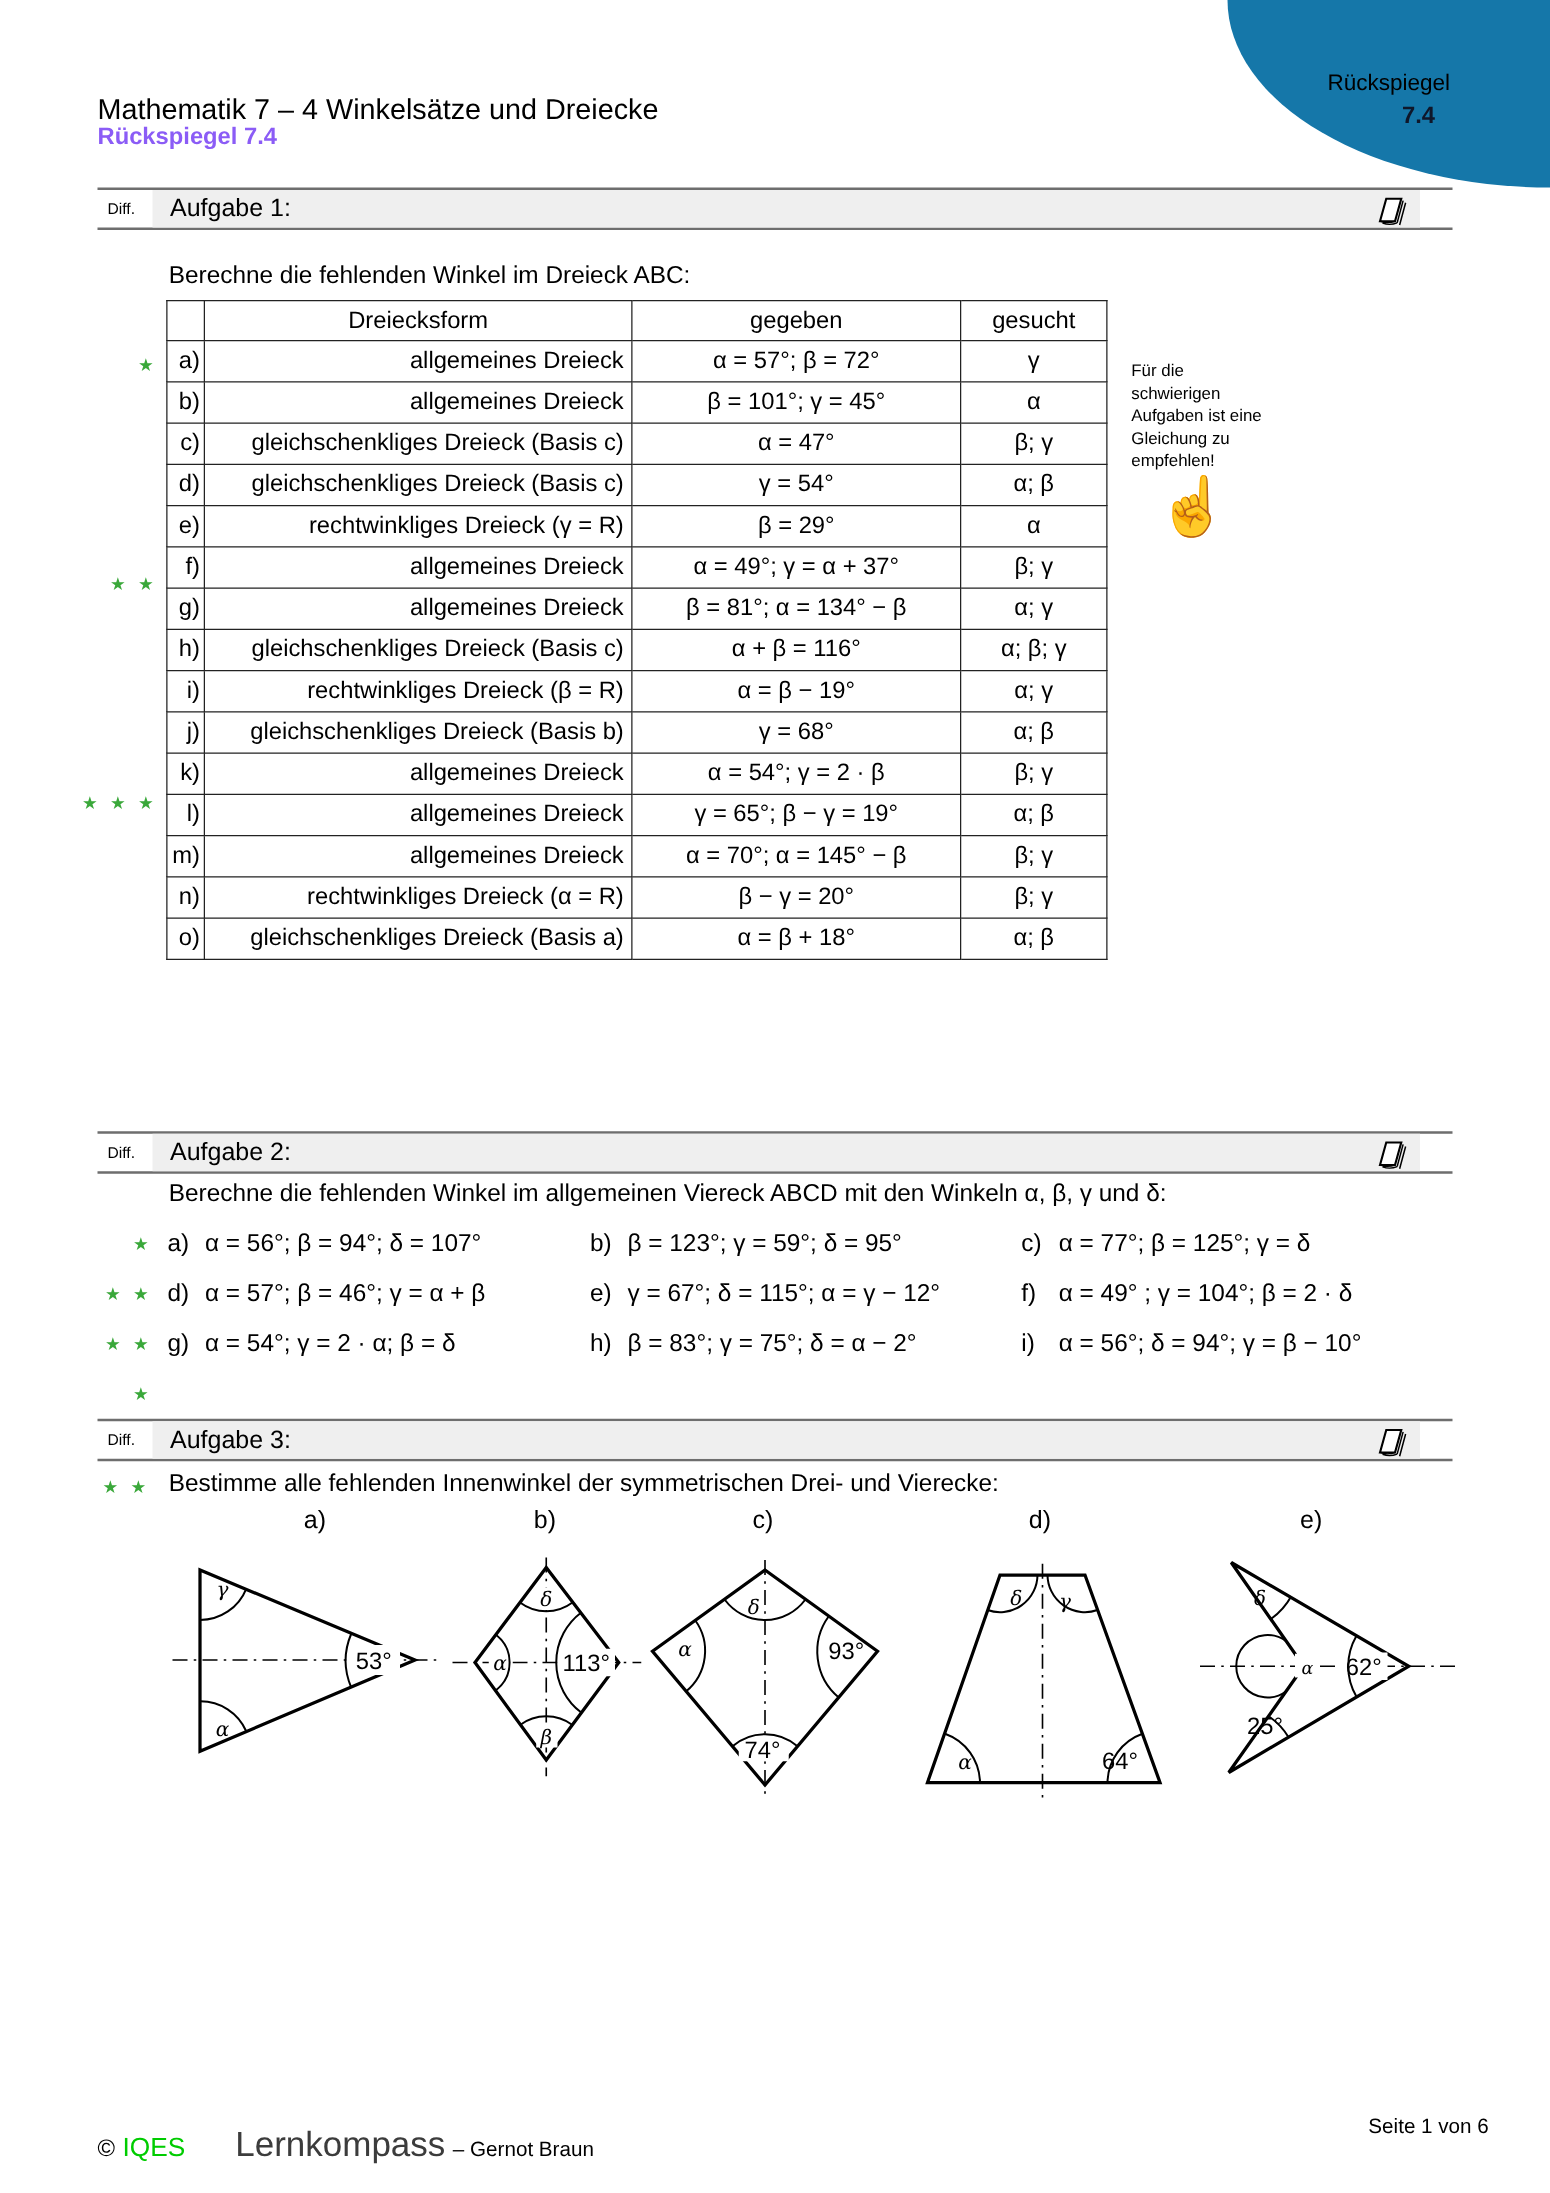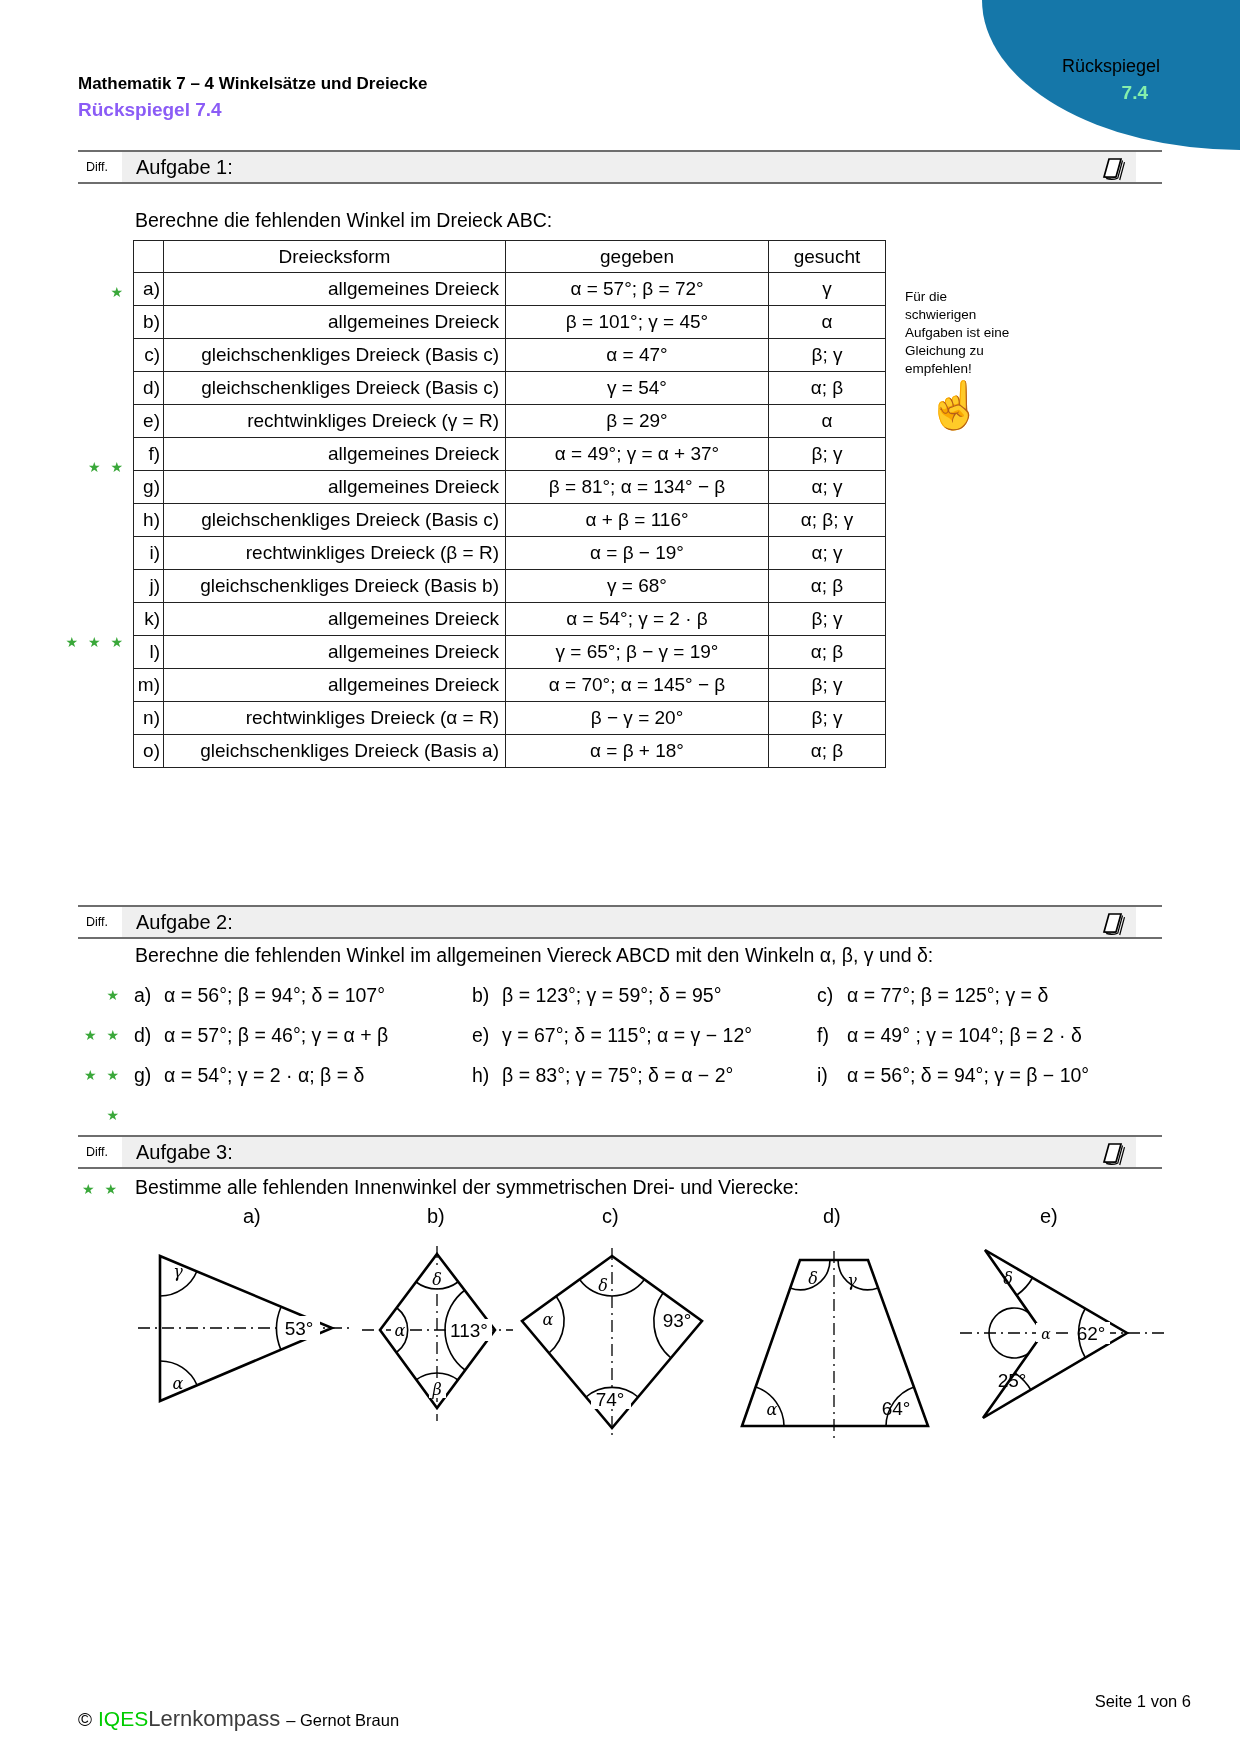--- a/index.html
+++ b/index.html
@@ -1,26 +1,26 @@
 <!DOCTYPE html>
 <html><head>
 <meta charset="utf-8">
 <style>
   html,body { margin:0; padding:0; background:#fff; }
   .page { position:relative; width:1240px; height:1754px; background:#fff;
           font-family:"Liberation Sans", sans-serif; color:#000; overflow:hidden; }
   .abs { position:absolute; }
 
   
-  .course-title { left:78px; top:74px; font-size:17px;font-weight:bold; }
+  .course-title { left:78px; top:74px; font-size:23px; }
   .subtitle { left:78px; top:99px; font-size:19px; font-weight:bold; color:#8b5cf6; }
   .corner { top:0; right:0; width:258px; height:150px; background:#1577a9;
             border-bottom-left-radius:100% 100%; }
   .corner-label { position:absolute; right:80px; top:56px; font-size:18px; color:#000; }
-  .corner-num   { position:absolute; right:92px; top:82px; font-size:19px; font-weight:bold; color:#86efac; }
+  .corner-num   { position:absolute; right:92px; top:82px; font-size:19px; font-weight:bold; color:#0f172a; }
 
   
   .task-bar { left:78px; width:1084px; height:30px; border-top:2px solid #6e6e6e;
               border-bottom:2px solid #6e6e6e; background:#fff; }
   .task-bar .fill { position:absolute; left:44px; right:26px; top:0; bottom:0; background:#efefef; }
   .task-bar .diff { position:absolute; left:8px; top:0; line-height:30px; font-size:12.5px; }
   .task-bar .ttl  { position:absolute; left:58px; top:0; line-height:30px; font-size:20px; }
   .task-bar .bk   { position:absolute; right:34px; top:2px; }
 
   .instr { font-size:19.5px; }
@@ -60,21 +60,21 @@
   svg .axis  { fill:none; stroke:#000; stroke-width:1.3; stroke-dasharray:12 5 2 5; }
   svg .arc   { fill:none; stroke:#000; stroke-width:1.6; }
   svg .glab  { font-family:"DejaVu Serif", serif; font-style:italic; font-size:16px; text-anchor:middle; }
   svg .dlab  { font-family:"Liberation Sans", sans-serif; font-size:19px; text-anchor:middle; }
   svg .mask  { fill:#fff; }
 
   
   .footer { left:78px; top:1686px; display:flex; align-items:baseline; }
   .f-copy { font-size:19px; margin-right:6px; }
   .f-iqes { font-size:21px; color:#00cc00;margin-top:21px; }
-  .f-lern { font-size:22px; color:#3c3c3c; }
+  .f-lern { font-size:28px; color:#3c3c3c;margin-left:40px; }
   .f-auth { font-size:16.5px; margin-left:6px; }
   .f-page { left:1049px; top:1692px; width:142px; text-align:right; font-size:16.5px; }
 </style>
 </head>
 <body>
 
 <div class="page">
 
   <div class="abs course-title">Mathematik 7 – 4 Winkelsätze und Dreiecke</div>
   <div class="abs subtitle">Rückspiegel 7.4</div>

